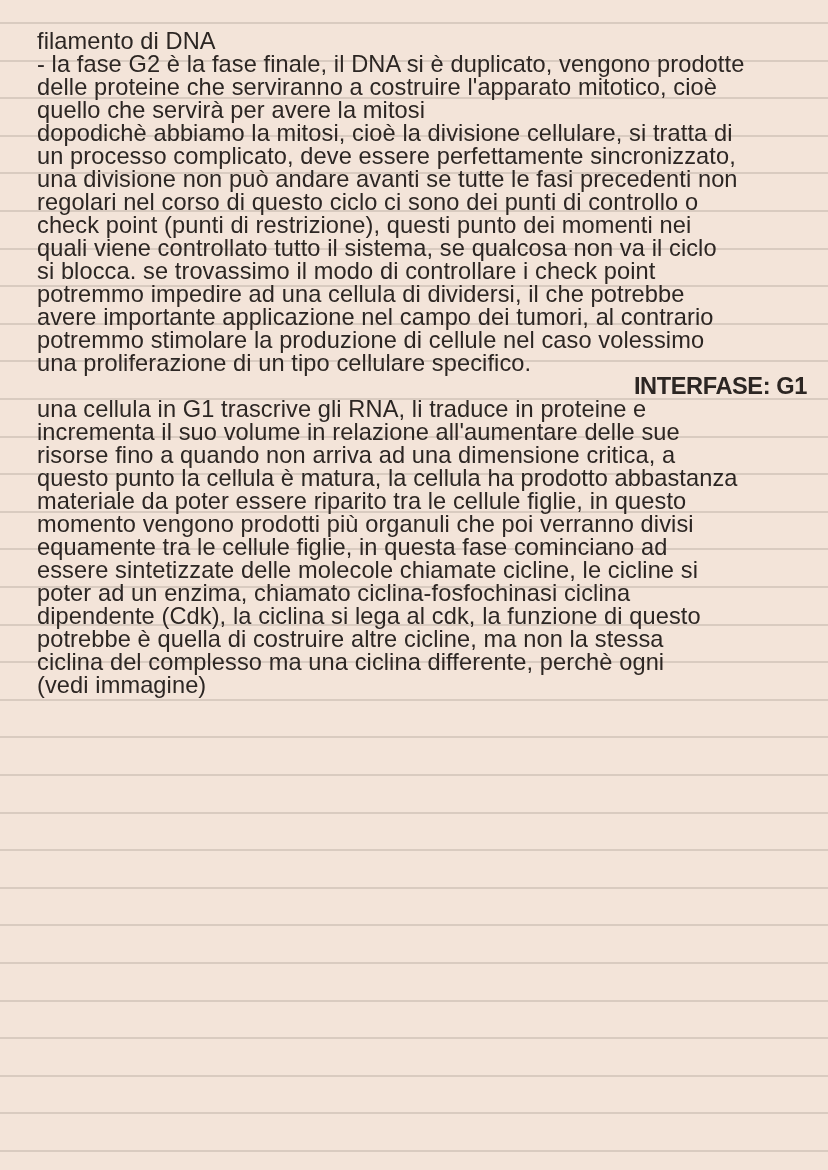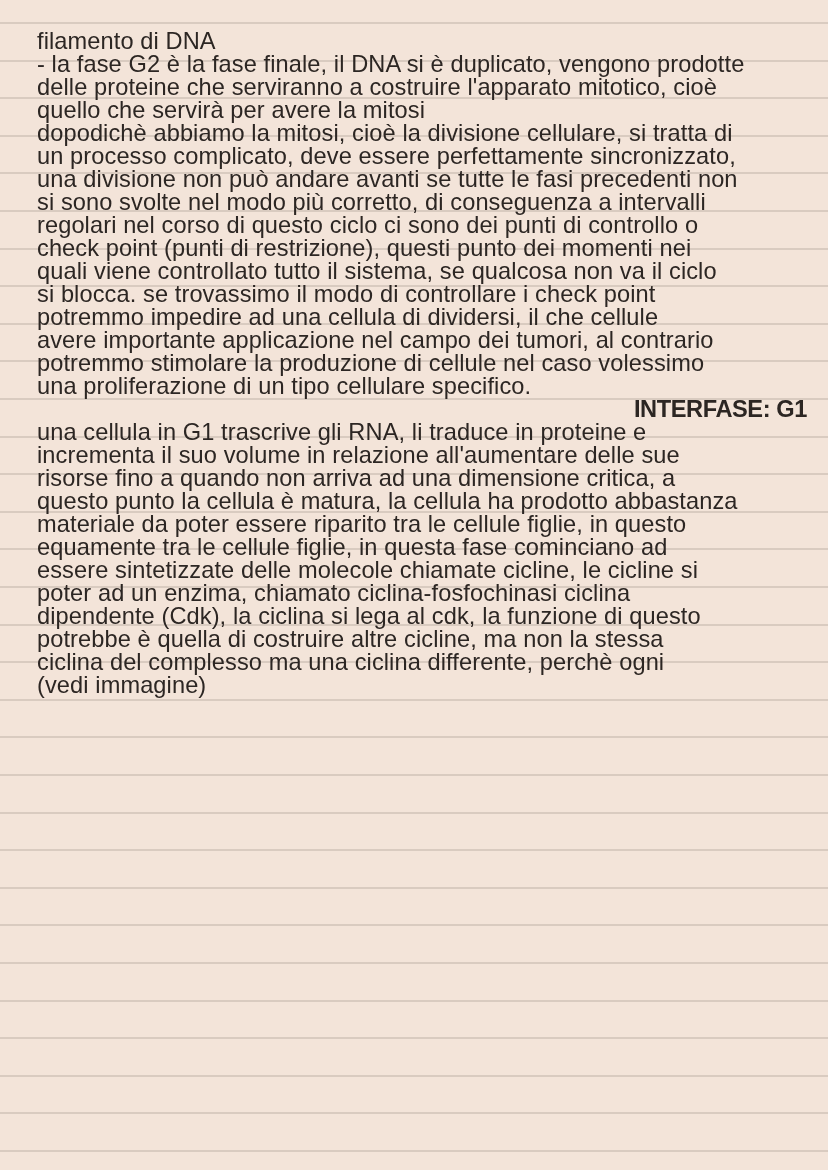--- a/index.html
+++ b/index.html
@@ -40,35 +40,35 @@
 <div class="rules"></div>
 
 <div class="page">
   <span class="line">filamento di DNA</span>
   <span class="line">- la fase G2 è la fase finale, il DNA si è duplicato, vengono prodotte</span>
   <span class="line">delle proteine che serviranno a costruire l'apparato mitotico, cioè</span>
   <span class="line">quello che servirà per avere la mitosi</span>
   <span class="line">dopodichè abbiamo la mitosi, cioè la divisione cellulare, si tratta di</span>
   <span class="line">un processo complicato, deve essere perfettamente sincronizzato,</span>
   <span class="line">una divisione non può andare avanti se tutte le fasi precedenti non</span>
-  <span class="line">si sono svolte nel modo più corretto, di conseguenza a intervalli</span>
   <span class="line">regolari nel corso di questo ciclo ci sono dei punti di controllo o</span>
   <span class="line">check point (punti di restrizione), questi punto dei momenti nei</span>
   <span class="line">quali viene controllato tutto il sistema, se qualcosa non va il ciclo</span>
   <span class="line">si blocca. se trovassimo il modo di controllare i check point</span>
-  <span class="line">potremmo impedire ad una cellula di dividersi, il che cellule</span>
+  <span class="line">potremmo impedire ad una cellula di dividersi, il che potrebbe</span>
   <span class="line">avere importante applicazione nel campo dei tumori, al contrario</span>
   <span class="line">potremmo stimolare la produzione di cellule nel caso volessimo</span>
   <span class="line">una proliferazione di un tipo cellulare specifico.</span>
   <span class="line heading">INTERFASE: G1</span>
   <span class="line">una cellula in G1 trascrive gli RNA, li traduce in proteine e</span>
   <span class="line">incrementa il suo volume in relazione all'aumentare delle sue</span>
   <span class="line">risorse fino a quando non arriva ad una dimensione critica, a</span>
   <span class="line">questo punto la cellula è matura, la cellula ha prodotto abbastanza</span>
   <span class="line">materiale da poter essere riparito tra le cellule figlie, in questo</span>
+  <span class="line">momento vengono prodotti più organuli che poi verranno divisi</span>
   <span class="line">equamente tra le cellule figlie, in questa fase cominciano ad</span>
   <span class="line">essere sintetizzate delle molecole chiamate cicline, le cicline si</span>
   <span class="line">poter ad un enzima, chiamato ciclina-fosfochinasi ciclina</span>
   <span class="line">dipendente (Cdk), la ciclina si lega al cdk, la funzione di questo</span>
   <span class="line">potrebbe è quella di costruire altre cicline, ma non la stessa</span>
   <span class="line">ciclina del complesso ma una ciclina differente, perchè ogni</span>
   <span class="line">(vedi immagine)</span>
 </div>
 
 </body></html>

